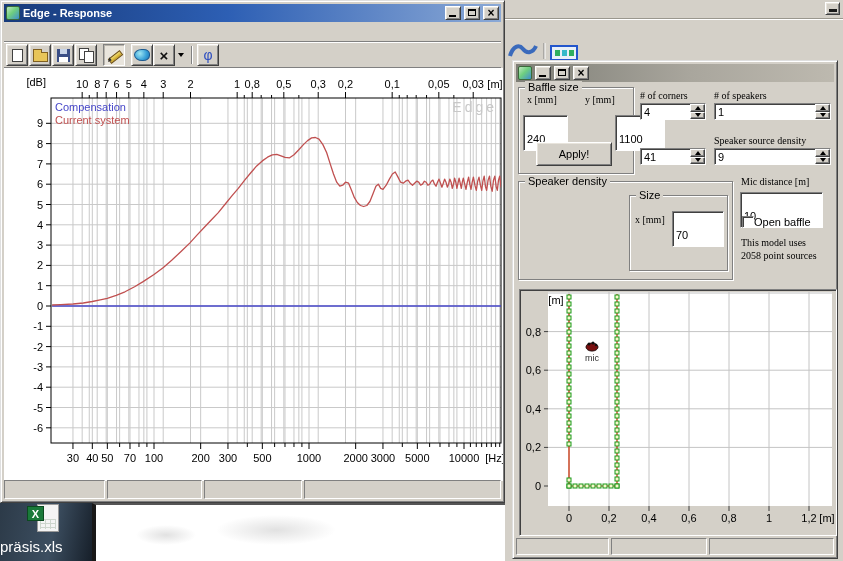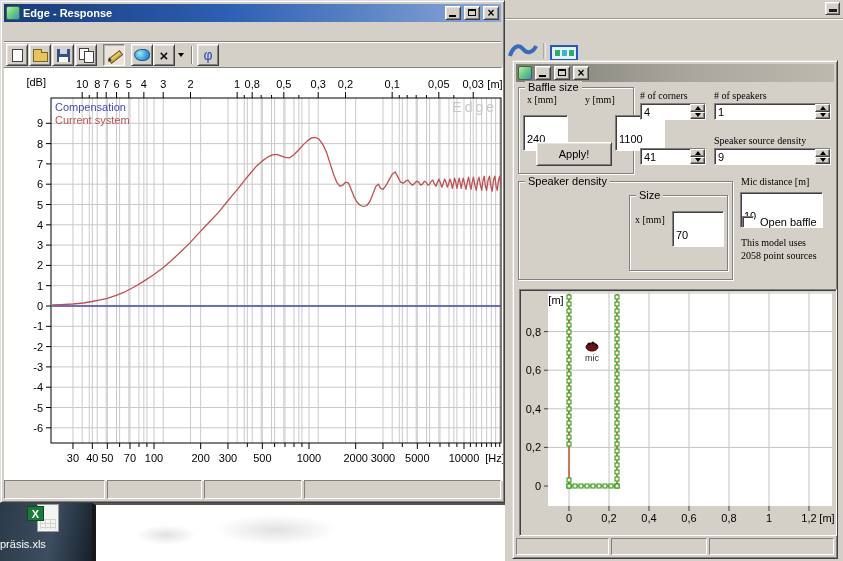--- a/index.html
+++ b/index.html
@@ -82,21 +82,21 @@
   #parent-topline{position:absolute;left:0;top:18px;width:100%;height:2px;border-top:1px solid #9a978e;border-bottom:1px solid #fff;}
   #parent-minimize{position:absolute;right:3px;top:2px;width:15px;height:13px;background:#d4d0c8;}
   #parent-minimize::after{content:'';position:absolute;left:3px;bottom:2px;width:8px;height:3px;background:#1a1a1a;}
   #parent-toolbar{position:absolute;left:2px;top:40px;height:21px;}
 
   #desktop{position:absolute;left:0;top:498px;width:95px;height:63px;background:linear-gradient(100deg,#2c3a48 0%,#3c4e60 55%,#141c26 100%);z-index:1;}
   #xls-icon{position:absolute;left:27px;top:6px;width:34px;height:30px;}
   #xls-page{position:absolute;right:2px;top:0;width:22px;height:28px;background:#f4f4f4;border:1px solid #9a9a9a;}
   #xls-page .cells{position:absolute;left:2px;bottom:2px;right:2px;height:10px;background:repeating-linear-gradient(#cdd5cd 0 1px,transparent 1px 4px),repeating-linear-gradient(90deg,#cdd5cd 0 1px,transparent 1px 5px);}
   #xls-logo{position:absolute;left:0;top:2px;width:17px;height:15px;background:#1a7a3a;color:#fff;font-weight:bold;font-size:11px;text-align:center;line-height:15px;border:1px solid #0c4a20;}
-  #xls-label{position:absolute;left:0px;top:40px;width:70px;color:#fff;font-size:11px;}
+  #xls-label{position:absolute;left:0px;top:40px;width:70px;color:#fff;font-size:15px;}
 
   #white-window{position:absolute;left:92px;top:503px;width:413px;height:58px;background:#fff;border-top:2px solid #555;border-left:4px solid #181818;z-index:2;}
   .smudge{position:absolute;background:radial-gradient(closest-side,rgba(90,90,90,.18),rgba(90,90,90,0));}
 
   svg text{font-family:"Liberation Sans",sans-serif;}
 </style>
 </head>
 <body>
 
 <div id="parent-app">
@@ -459,21 +459,21 @@
     <span class="legend">Speaker density</span>
     <div class="groupbox" style="left:110px;top:13px;width:99px;height:76px;">
       <span class="legend">Size</span>
       <span class="lbl" style="left:5px;top:18px;">x [mm]</span>
       <div class="field" style="position:absolute;left:42px;top:15px;width:52px;height:17px;">70</div>
     </div>
   </div>
 
   <span class="lbl" style="left:228px;top:115px;">Mic distance [m]</span>
   <div class="field" style="position:absolute;left:227px;top:131px;width:83px;height:17px;">10</div>
-  <div style="position:absolute;left:229px;top:155px;display:flex;gap:6px;align-items:center;">
+  <div style="position:absolute;left:229px;top:155px;display:flex;gap:0;align-items:center;">
     <span class="checkbox"></span>
     <span>Open baffle</span>
   </div>
   <span class="lbl" style="left:228px;top:176px;">This model uses</span>
   <span class="lbl" style="left:228px;top:189px;">2058 point sources</span>
 
   <div id="baffle-panel">
     <svg id="baffle-svg" width="314" height="243">
         <rect x="28" y="2" width="284" height="214" fill="#fff"></rect>
         <line x1="49" y1="2" x2="49" y2="216" stroke="#c4c4c4"></line>

